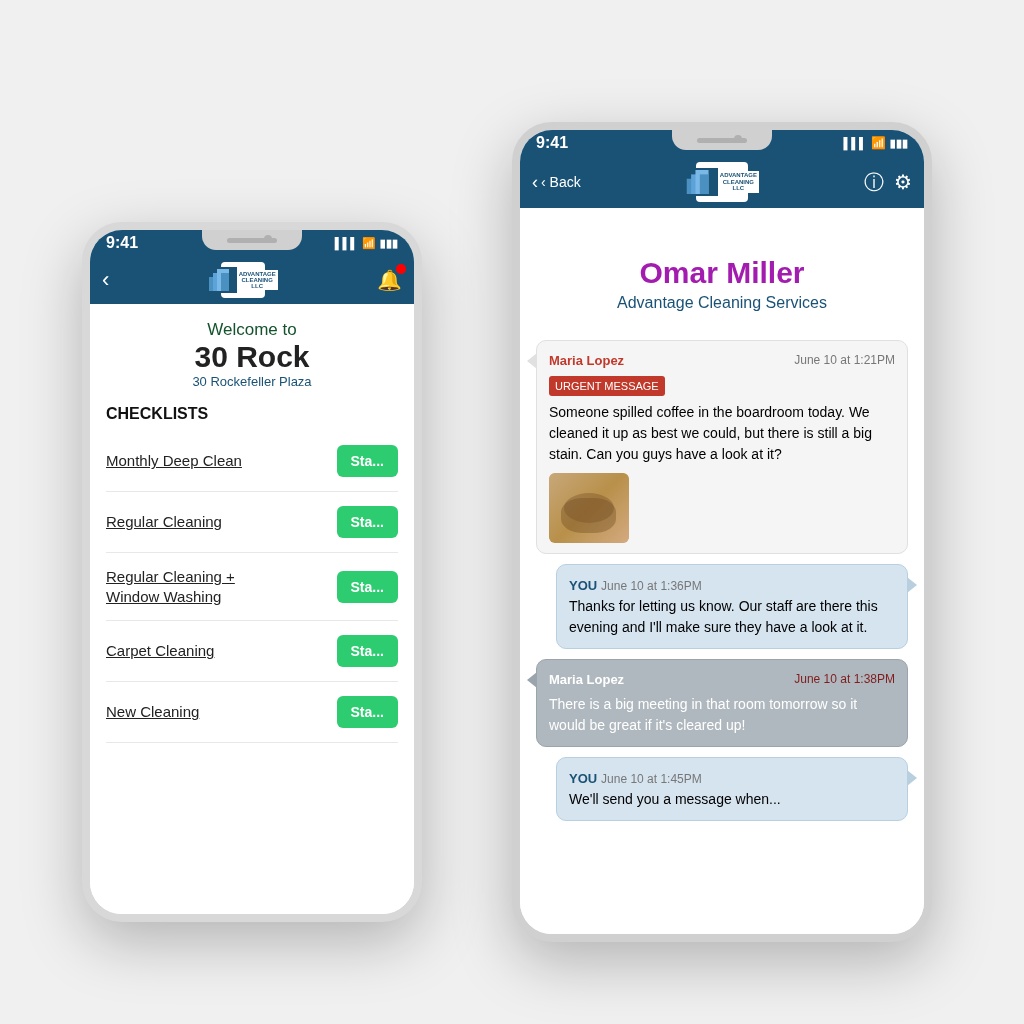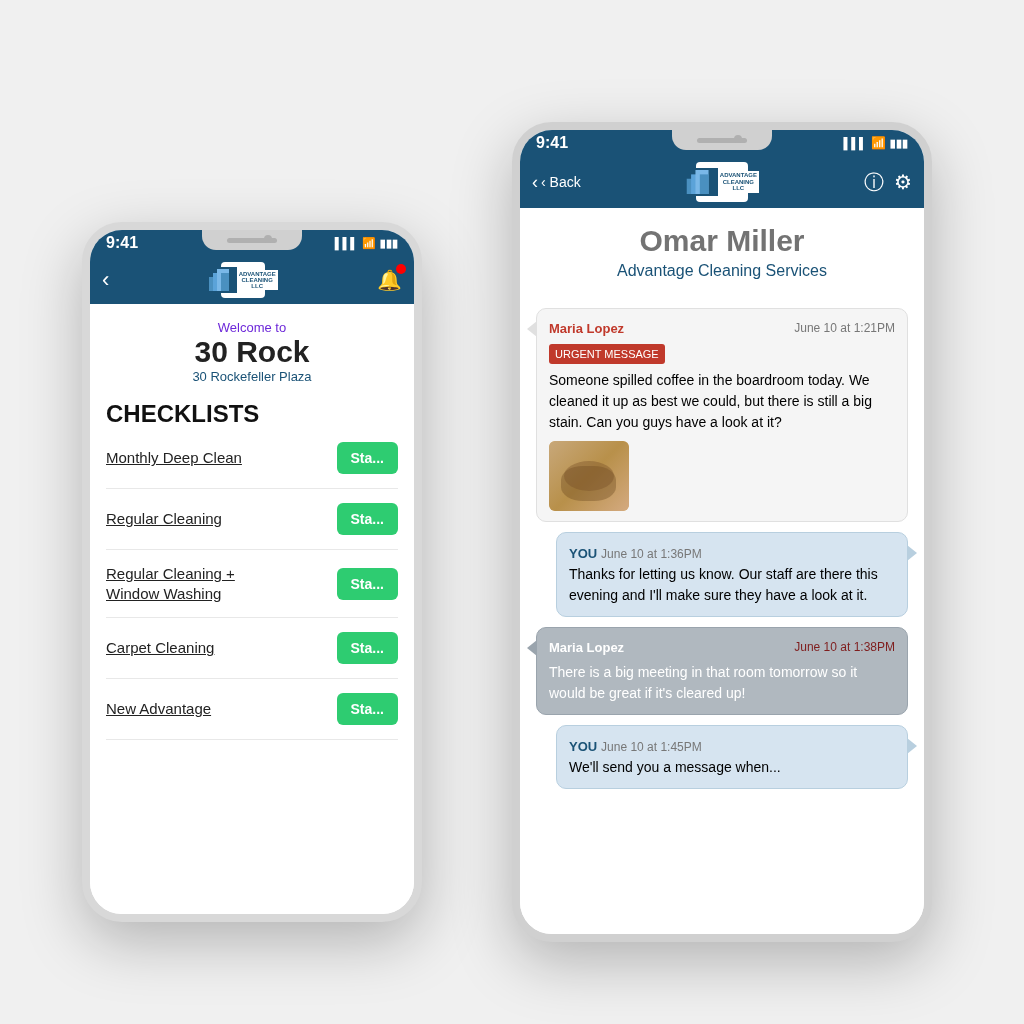--- a/index.html
+++ b/index.html
@@ -127,26 +127,26 @@
       overflow: hidden;
       height: calc(100% - 72px);
       background: white;
     }
 
     
     .back-phone-header {
       text-align: center;
       padding: 16px 16px 8px;
     }
-    .back-phone-header .welcome { font-size: 13px; color: #6d28d9; }
+    .back-phone-header .welcome { font-size: 17px; color: #14532d; }
     .back-phone-header .location-name { font-size: 30px; font-weight: 700; color: #222; }
     .back-phone-header .location-sub { font-size: 13px; color: #1a5276; }
 
     .checklists-section { padding: 8px 16px; }
-    .checklists-title { font-size: 24px; font-weight: 800; color: #111; }
+    .checklists-title { font-size: 16px; font-weight: 800; color: #111; margin-bottom: 8px; }
     .checklist-item {
       display: flex;
       justify-content: space-between;
       align-items: center;
       padding: 14px 0;
       border-bottom: 1px solid #e8e8e8;
     }
     .checklist-item-label { font-size: 15px; color: #222; max-width: 200px; line-height: 1.3; text-decoration: underline; }
     .start-btn {
       background: #2ecc71;
@@ -177,22 +177,23 @@
     }
 
     
     .front-content {
       padding: 16px;
       text-align: center;
     }
     .user-name {
       font-size: 30px;
       font-weight: 700;
-      color: #737373;
+      color: #a21caf;
       margin-bottom: 4px;
+      margin-top: 32px;
     }
     .user-company {
       font-size: 16px;
       color: #1a5276;
       margin-bottom: 12px;
     }
 
     
     .message-thread { padding: 0 16px 16px; }
 
@@ -342,21 +343,21 @@
         </div>
         <div class="checklist-item">
           <span class="checklist-item-label">Regular Cleaning +<br>Window Washing</span>
           <button class="start-btn">Sta...</button>
         </div>
         <div class="checklist-item">
           <span class="checklist-item-label">Carpet Cleaning</span>
           <button class="start-btn">Sta...</button>
         </div>
         <div class="checklist-item">
-          <span class="checklist-item-label">New Advantage</span>
+          <span class="checklist-item-label">New Cleaning</span>
           <button class="start-btn">Sta...</button>
         </div>
       </div>
     </div>
   </div>
 
   <div class="phone phone-front">
     <div class="notch">
       <div class="speaker"></div>
       <div class="camera-dot"></div>

